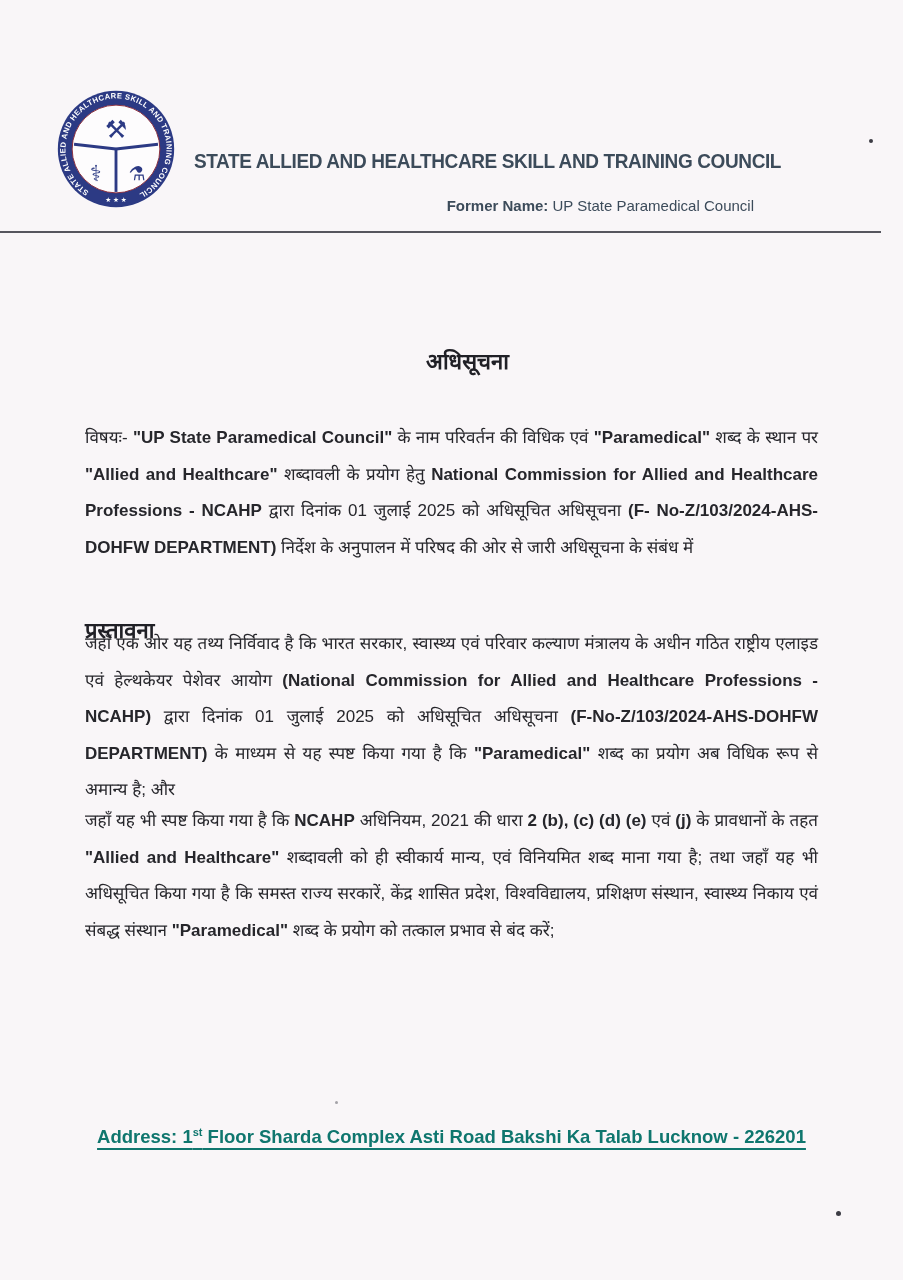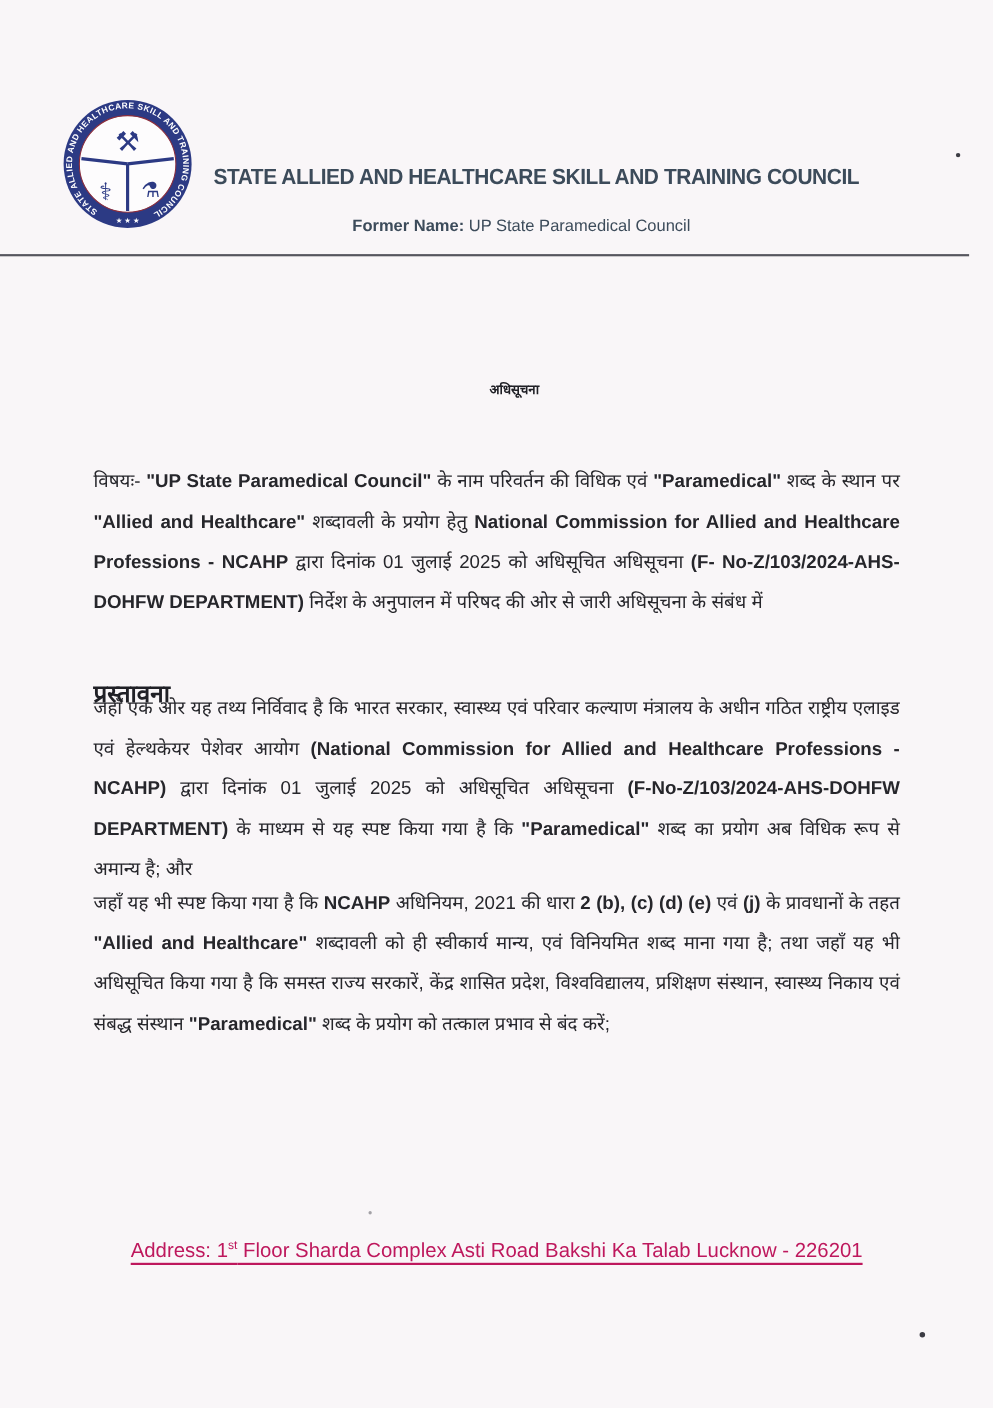--- a/index.html
+++ b/index.html
@@ -16,60 +16,60 @@
   
   .logo { position:absolute; left:54px; top:87px; width:124px; height:124px; }
   .council-title {
     position:absolute; left:194px; top:150px;
     font-size:20px; font-weight:bold; letter-spacing:-0.4px;
     color:#3c4b5a; white-space:nowrap;
     transform:scaleX(0.95); transform-origin:left center;
   }
   .former {
     position:absolute; left:194px; top:197px; width:560px;
-    text-align:center; font-size:15px; color:#3c4b5a;
+    text-align:right; font-size:15px; color:#3c4b5a;
   }
   .former .b { font-weight:bold; }
   .rule { position:absolute; left:0; top:231px; width:881px; height:2px; background:#56565e; }
 
   
   .meta-row {
     position:absolute; left:85px; top:273px; width:680px;
     display:flex; justify-content:space-between;
     font-size:15.5px; font-weight:bold; color:#1b1b21;
   }
   .meta-row span {
     text-decoration:underline;
     text-underline-offset:4px;
     text-decoration-thickness:1.5px;
   }
 
   
   .notice {
     position:absolute; left:0; top:345px; width:903px;
-    text-align:center; font-size:12px; font-weight:bold; color:#202026;padding-left:32px;
+    text-align:center; font-size:22px; font-weight:bold; color:#202026;padding-left:32px;
   }
   .body-par {
     position:absolute; left:85px; width:733px;
     font-size:17px; line-height:36.5px; text-align:justify;
     color:#26262b;
   }
   .body-par .b { font-weight:bold; }
   .subject  { top:420px; }
   .preamble-h {
     position:absolute; left:85px; top:614px;
     font-size:22px; font-weight:bold; color:#202026;
   }
   .para1 { top:616px;margin-top:10px; }
   .para2 { top:803px; }
 
   
   .address {
     position:absolute; left:0; top:1126px; width:903px;
-    text-align:center; font-size:18.5px; font-weight:normal; color:#be185d;
+    text-align:center; font-size:18.5px; font-weight:bold; color:#0f766e;
   }
   .address .addr-line {
     text-decoration:underline;
     text-underline-offset:5px;
     text-decoration-thickness:2px;
   }
   .address sup { font-size:11px; }
 
   
   .dot { position:absolute; border-radius:50%; background:#3c3c44; }

